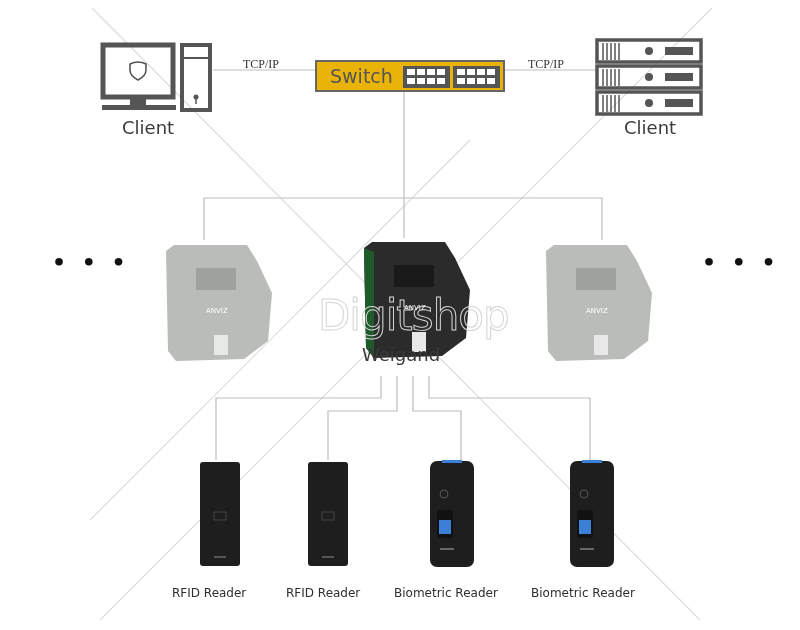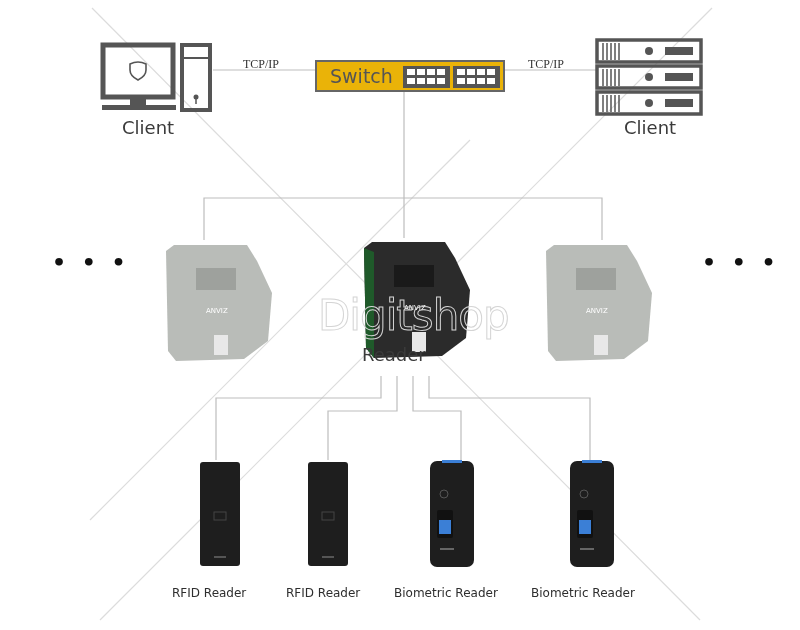--- a/index.html
+++ b/index.html
@@ -148,21 +148,21 @@
   <svg width="110" height="130">
     <path d="M4 8 L12 2 L85 2 L95 18 L110 50 L106 98 L82 116 L14 118 L6 108 Z" fill="#b9bcb8"></path>
     <rect x="34" y="25" width="40" height="22" fill="#9ea19d"></rect>
     <rect x="52" y="92" width="14" height="20" fill="#e8e8e8"></rect>
     <text x="44" y="70" font-size="7" fill="#fff" font-family="DejaVu Sans, sans-serif">ANVIZ</text>
   </svg>
 </div>
 
 <div class="label watermark" style="left:318px;top:291px;">Digitshop</div>
 
-<div class="label big-label" style="left:362px;top:344px;">Reader</div>
+<div class="label big-label" style="left:362px;top:344px;">Weigand</div>
 
 <div class="abs" style="left:198px;top:460px;">
   <svg width="44" height="108">
     <rect x="2" y="2" width="40" height="104" rx="3" fill="#1e1e1e"></rect>
     <rect x="16" y="52" width="12" height="8" fill="none" stroke="#444" stroke-width="1"></rect>
     <rect x="16" y="96" width="12" height="2" fill="#555"></rect>
   </svg>
 </div>
 <div class="abs" style="left:306px;top:460px;">
   <svg width="44" height="108">

